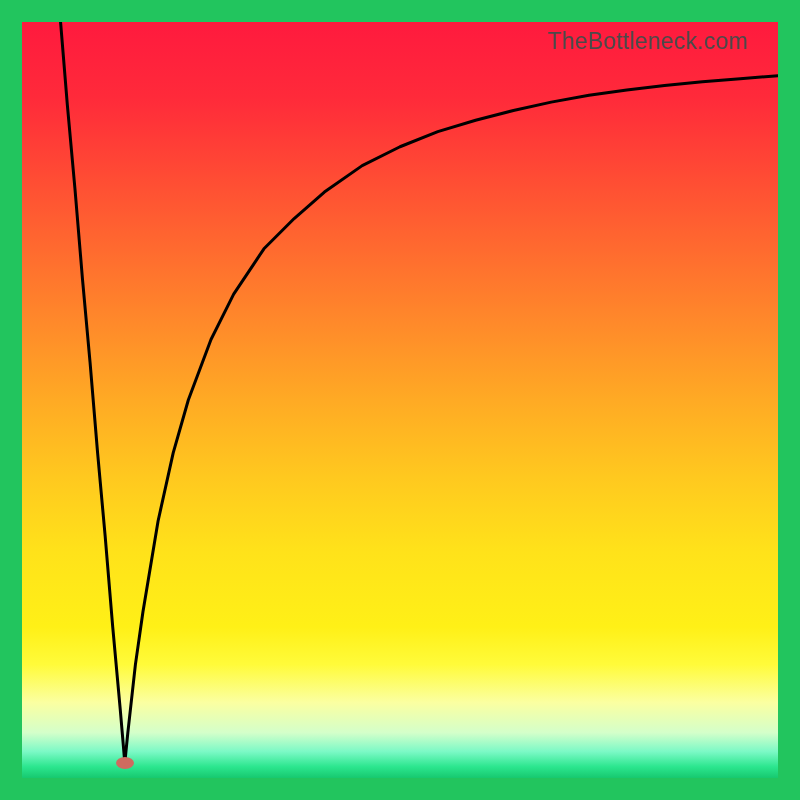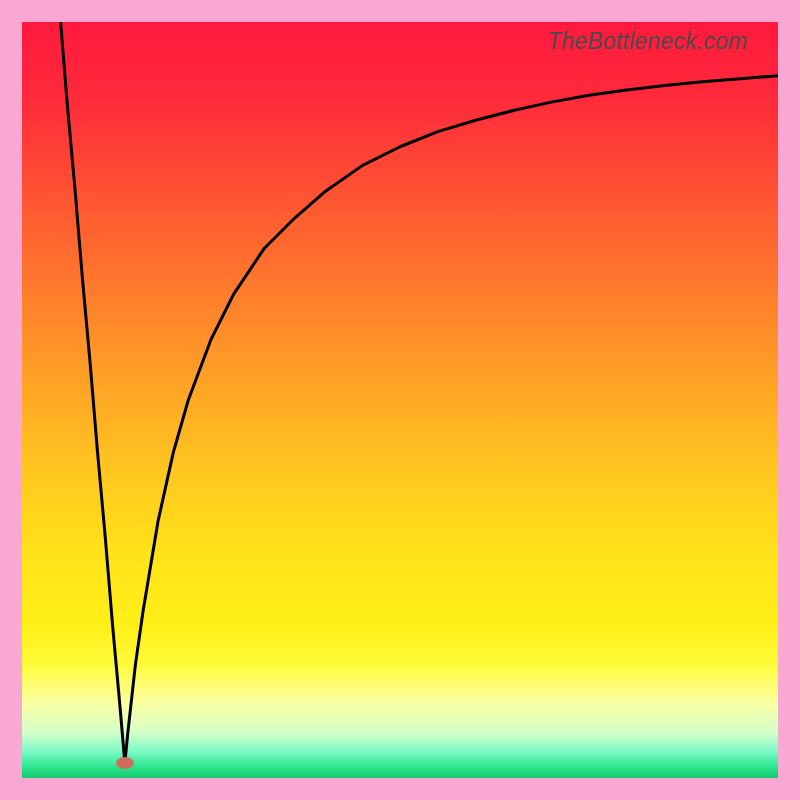--- a/index.html
+++ b/index.html
@@ -3,22 +3,21 @@
 <meta charset="utf-8">
 <style>
   * { margin: 0; padding: 0; box-sizing: border-box; }
   html, body { width: 800px; height: 800px; overflow: hidden; }
   body { position: relative; background: #000; font-family: Arial, Helvetica, sans-serif; }
 
   .frame {
     position: absolute;
     left: 0; top: 0;
     width: 800px; height: 800px;
-    background: #f9a8d4;
-    font-style: italic;
+    background: #22c55e;
   }
 
   .plot-area {
     position: absolute;
     left: 22px;
     top: 22px;
     width: 756px;
     height: 756px;
     overflow: hidden;
   }

